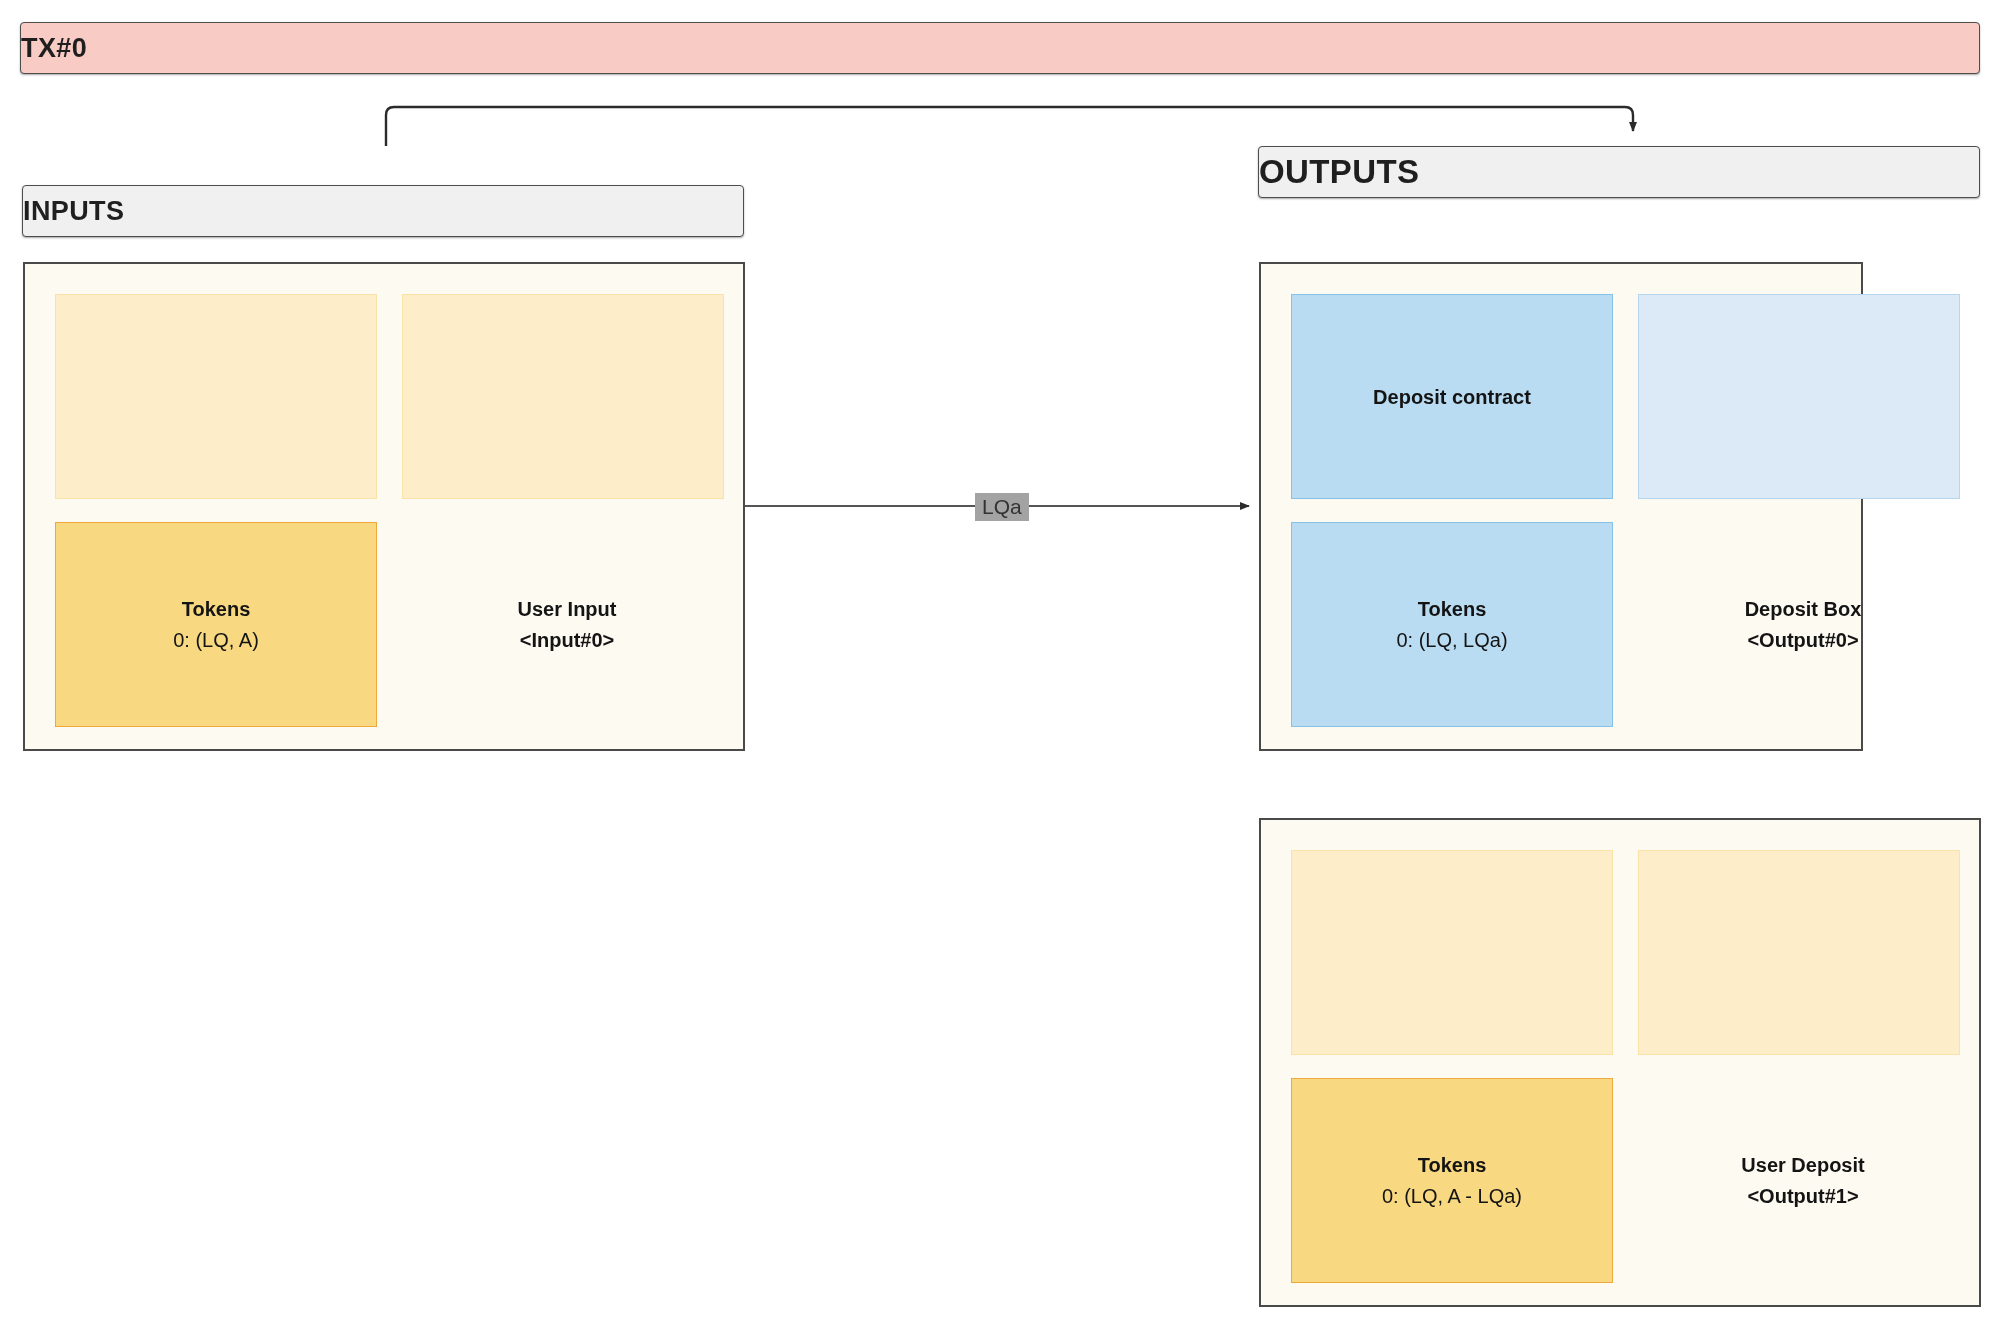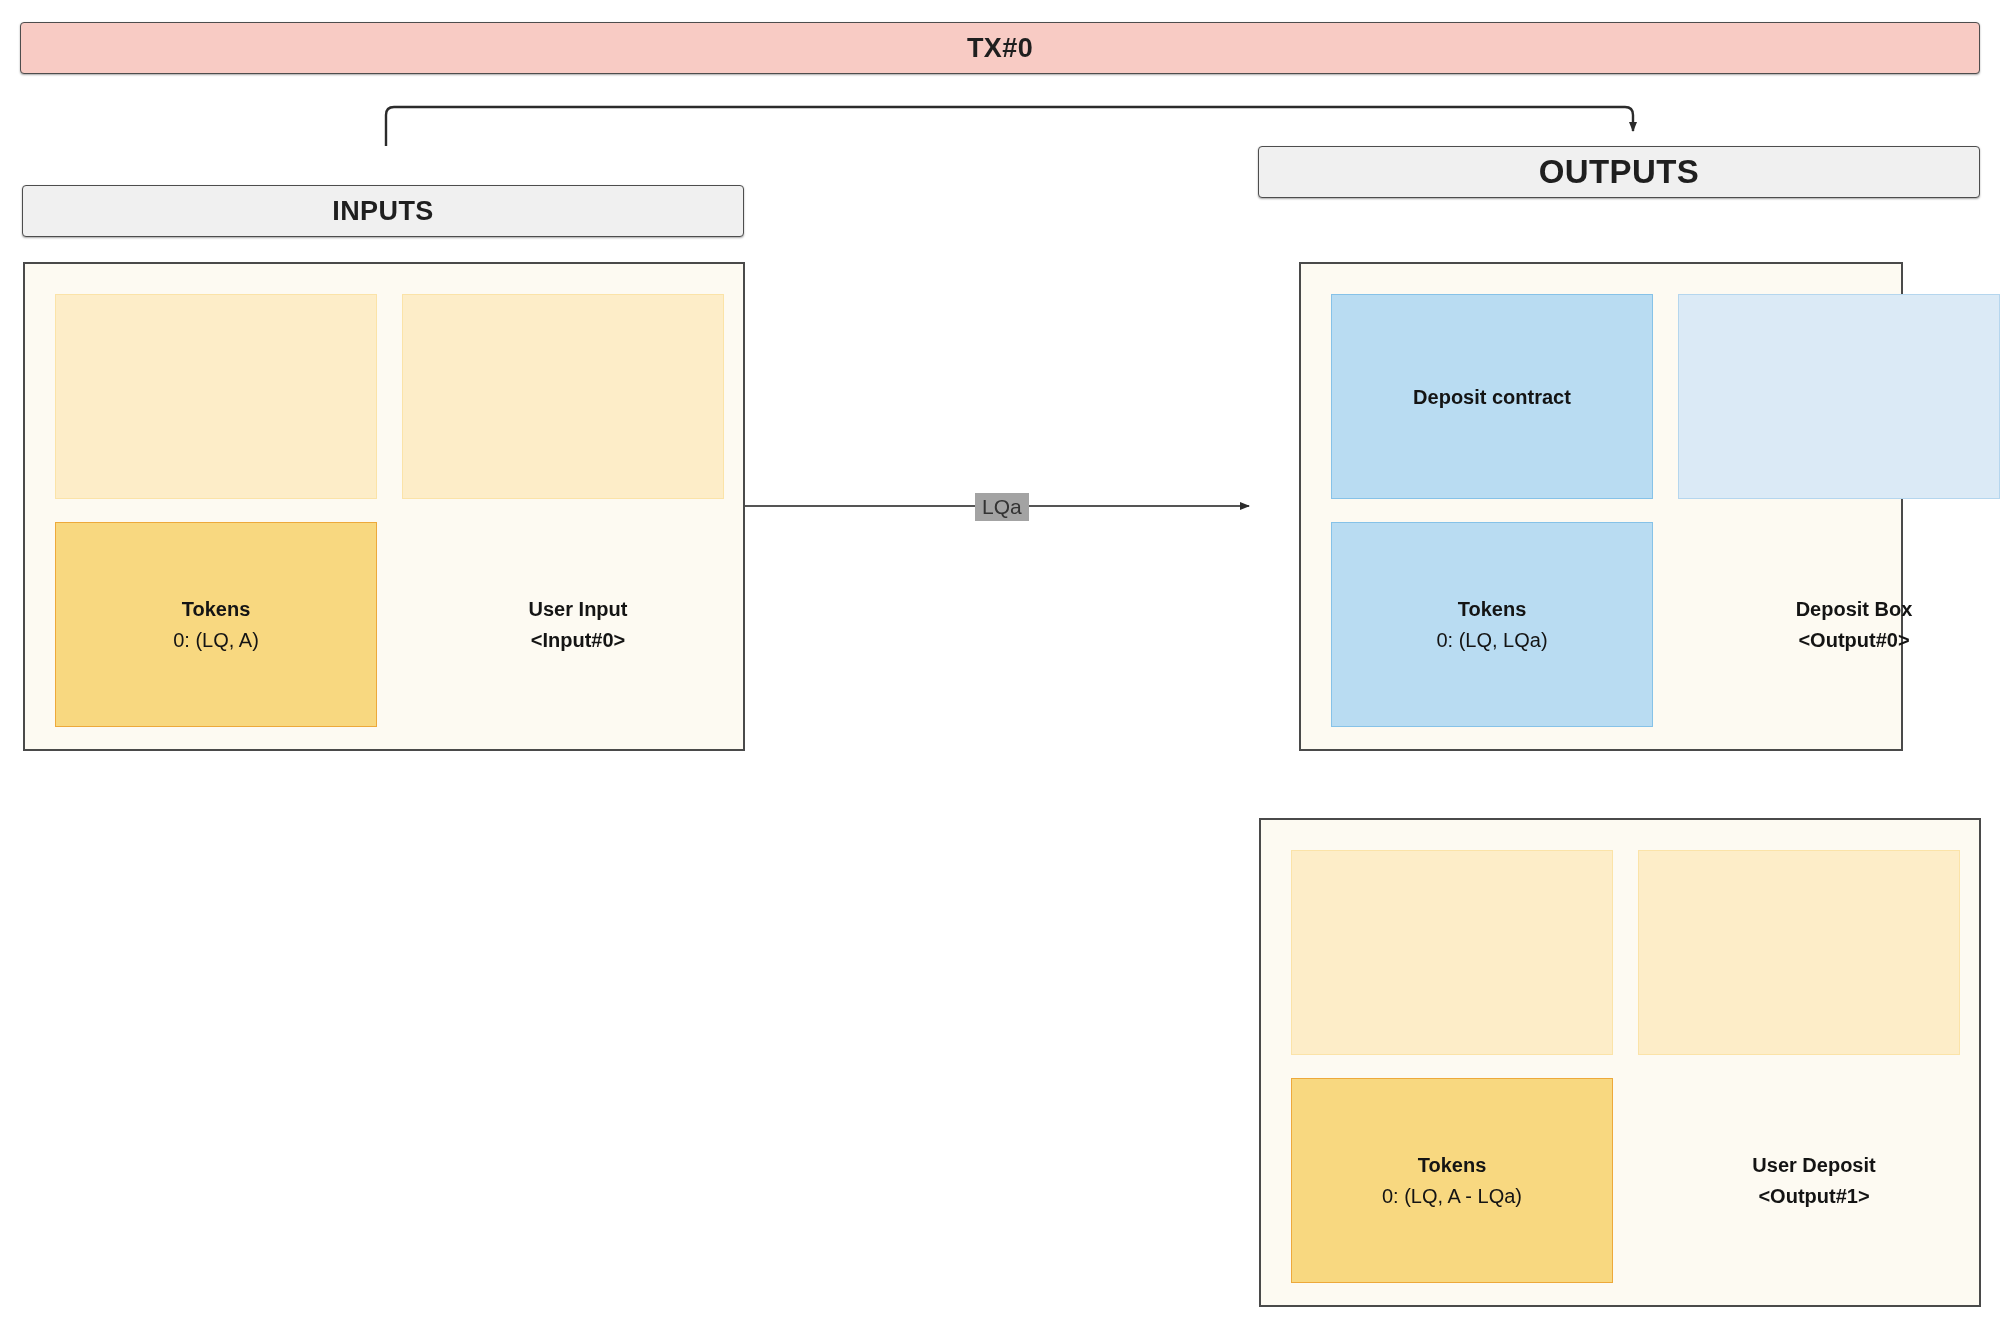--- a/index.html
+++ b/index.html
@@ -24,21 +24,20 @@
   }
 
   
   .banner {
     position: absolute;
     box-sizing: border-box;
     border-radius: 4px;
     border: 1.5px solid #4d4d4d;
     display: flex;
     align-items: center;
-    justify-content: center;
     font-weight: bold;
     letter-spacing: 0.4px;
     box-shadow: 0 1px 2px rgba(0,0,0,0.35);
   }
   #tx-banner {
     left: 20px;
     top: 22px;
     width: 1960px;
     height: 52px;
     background: #f8cbc4;
@@ -63,32 +62,32 @@
   }
 
   
   .box-container {
     position: absolute;
     box-sizing: border-box;
     background: #fdfaf2;
     border: 2px solid #4a4a4a;
   }
   #input-box-0   { left: 23px;   top: 262px; width: 722px; height: 489px; }
-  #output-box-0  { left: 1259px; top: 262px; width: 604px; height: 489px; margin-left: 40px; }
+  #output-box-0  { left: 1259px; top: 262px; width: 604px; height: 489px; }
   #output-box-1  { left: 1259px; top: 818px; width: 722px; height: 489px; }
 
   
   .cell {
     position: absolute;
     box-sizing: border-box;
   }
   .cell-tl { left: 30px;  top: 30px;  width: 322px; height: 205px; }
   .cell-tr { left: 377px; top: 30px;  width: 322px; height: 205px; }
   .cell-bl { left: 30px;  top: 258px; width: 322px; height: 205px; }
-  .cell-br { left: 392px; top: 258px; width: 322px; height: 205px; }
+  .cell-br { left: 381px; top: 258px; width: 322px; height: 205px; }
 
   .fill-yellow-light { background: #fdedc8; border: 1px solid #fbe3a8; }
   .fill-yellow-dark  { background: #f8d880; border: 1px solid #eda93b; }
   .fill-blue-mid     { background: #b9dcf2; border: 1px solid #86c2e8; }
   .fill-blue-light   { background: #dbeaf6; border: 1px solid #b5d6ee; }
   .fill-none         { background: transparent; border: none; }
 
   .cell-center {
     display: flex;
     flex-direction: column;

